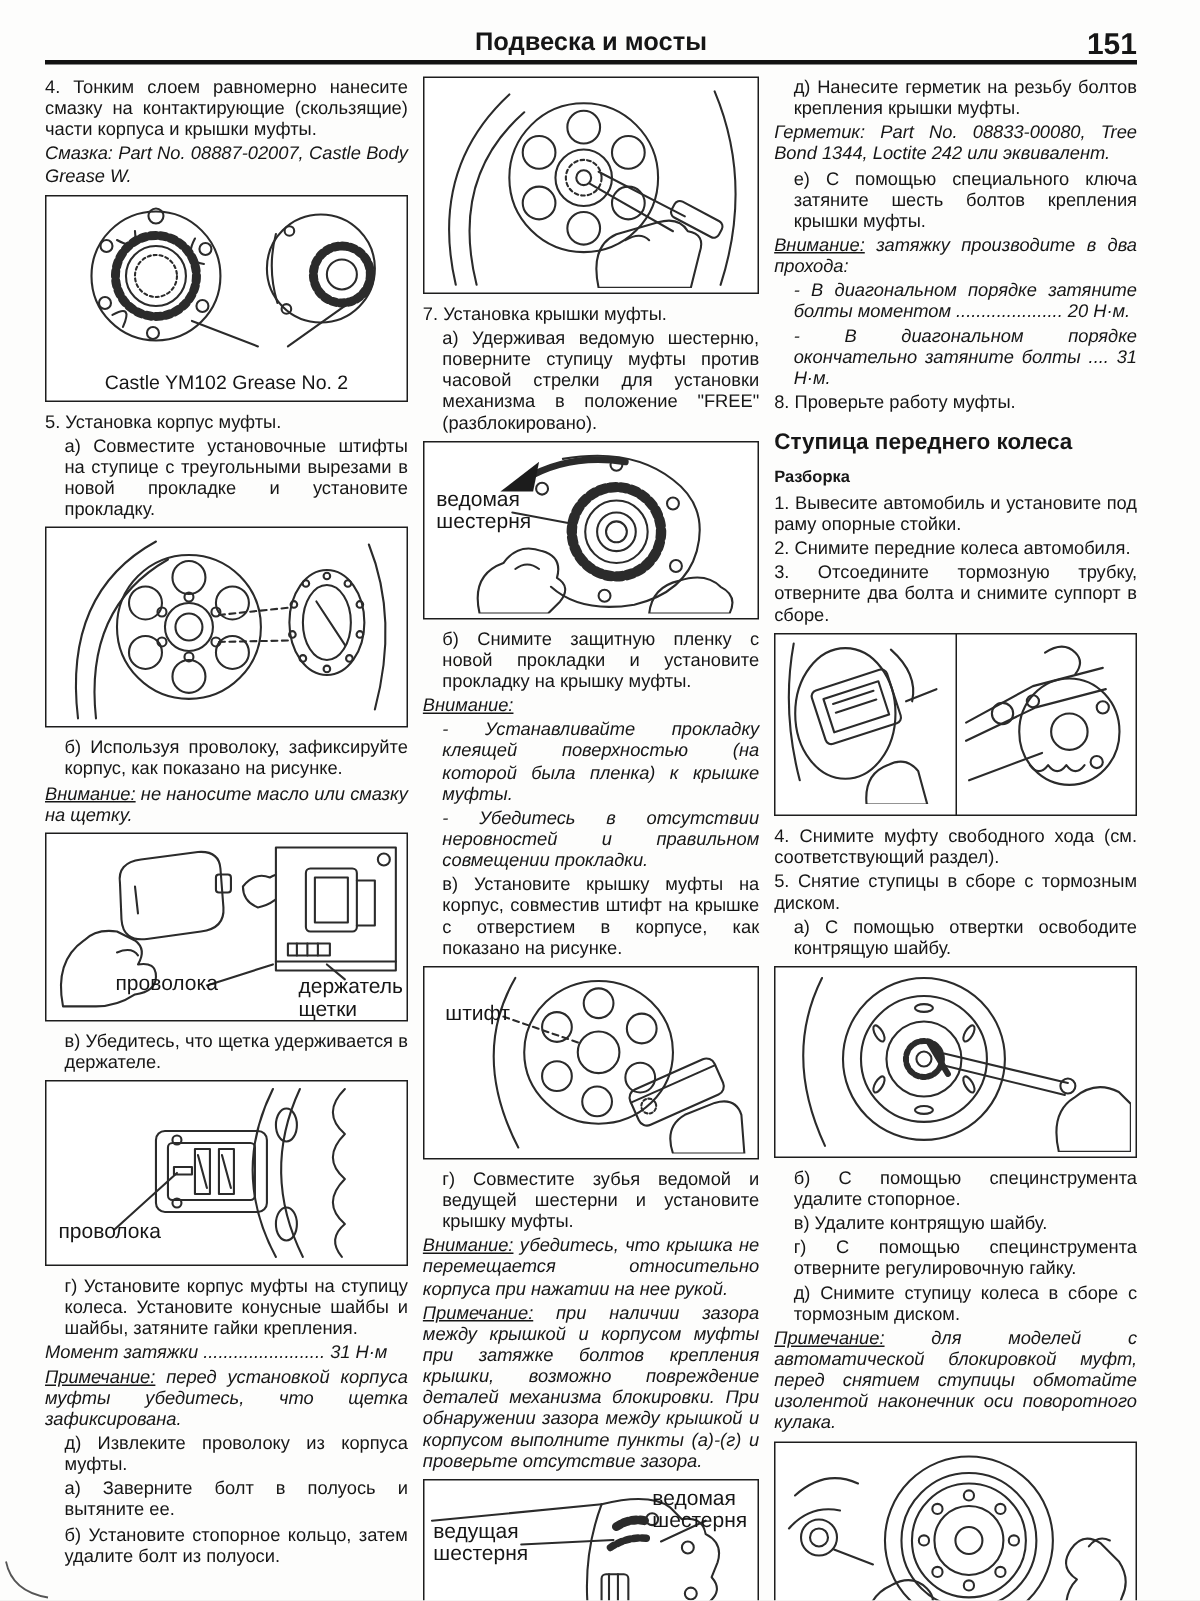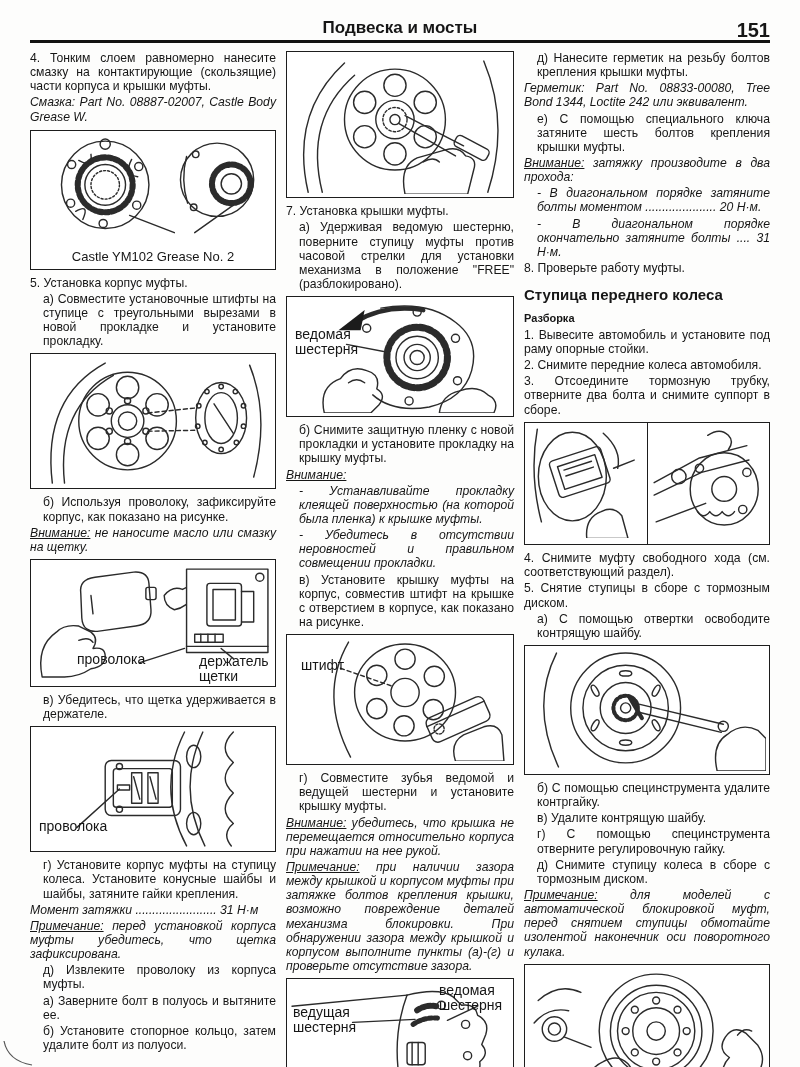--- a/index.html
+++ b/index.html
@@ -1,20 +1,20 @@
 <!DOCTYPE html>
 <html lang="ru"><head>
 <meta charset="utf-8">
 <style>
   html,body{margin:0;padding:0;background:#e9e8e5;}
   .page{
     position:relative;width:800px;height:1067px;margin:0 auto;
     background:#fdfdfc;overflow:hidden;
     font-family:"Liberation Sans",sans-serif;color:#161616;
-    box-sizing:border-box;padding:6px 30px 0 30px;
+    box-sizing:border-box;padding:6px 42px 0 30px;
   }
   
   .hdr{position:relative;height:34px;border-bottom:3px solid #121212;margin-bottom:8px;}
   .hdr-title{position:absolute;left:0;right:0;bottom:2px;text-align:center;font-size:17px;font-weight:bold;}
   .hdr-num{position:absolute;right:0;bottom:-2px;font-size:20px;font-weight:bold;}
   
   .cols{display:flex;gap:10px;}
   .col{box-sizing:border-box;}
   .col-l{width:246px;}
   .col-m{width:228px;}
@@ -368,21 +368,21 @@
               <ellipse cx="126" cy="75" rx="6" ry="2.6" transform="rotate(60 126 75)"></ellipse>
               <ellipse cx="126" cy="41" rx="6" ry="2.6" transform="rotate(-60 126 41)"></ellipse>
             <path d="M108,54 L192,74 M108,62 L190,82"></path>
             <path d="M100,48 L112,68" stroke-width="4"></path>
             <path d="M186,120 Q180,94 196,84 Q210,72 226,80 L234,88 L234,120 Z"></path>
             <circle cx="192" cy="76" r="5"></circle>
           </g>
         </svg>
       </figure>
 
-      <p class="p sub">б) С помощью специнструмента удалите контргайку.</p>
+      <p class="p sub">б) С помощью специнструмента удалите стопорное.</p>
       <p class="p sub">в) Удалите контрящую шайбу.</p>
       <p class="p sub">г) С помощью специнструмента отверните регулировочную гайку.</p>
       <p class="p sub">д) Снимите ступицу колеса в сборе с тормозным диском.</p>
       <p class="p it"><span class="lead">Примечание:</span><span> для моделей с автоматической блокировкой муфт, перед снятием ступицы обмотайте изолентой наконечник оси поворотного кулака.</span></p>
 
       <figure class="figbox">
         <svg viewBox="0 0 234 124">
           <g class="ln">
             <path d="M10,32 Q30,14 52,24"></path>
             <path d="M6,54 Q20,38 40,42"></path>

